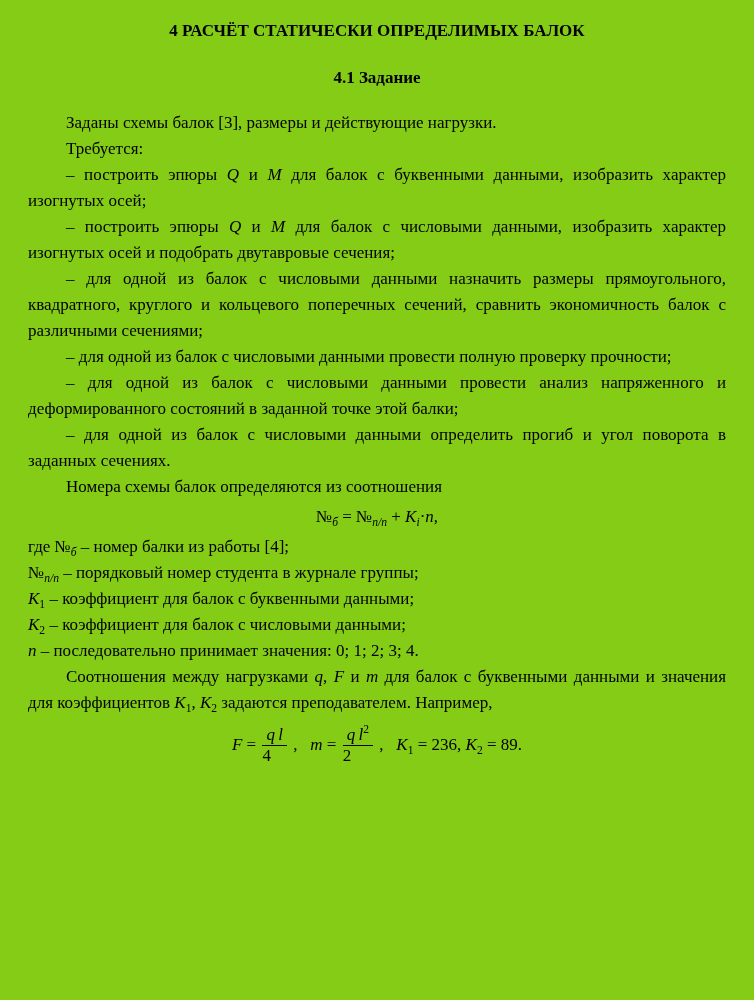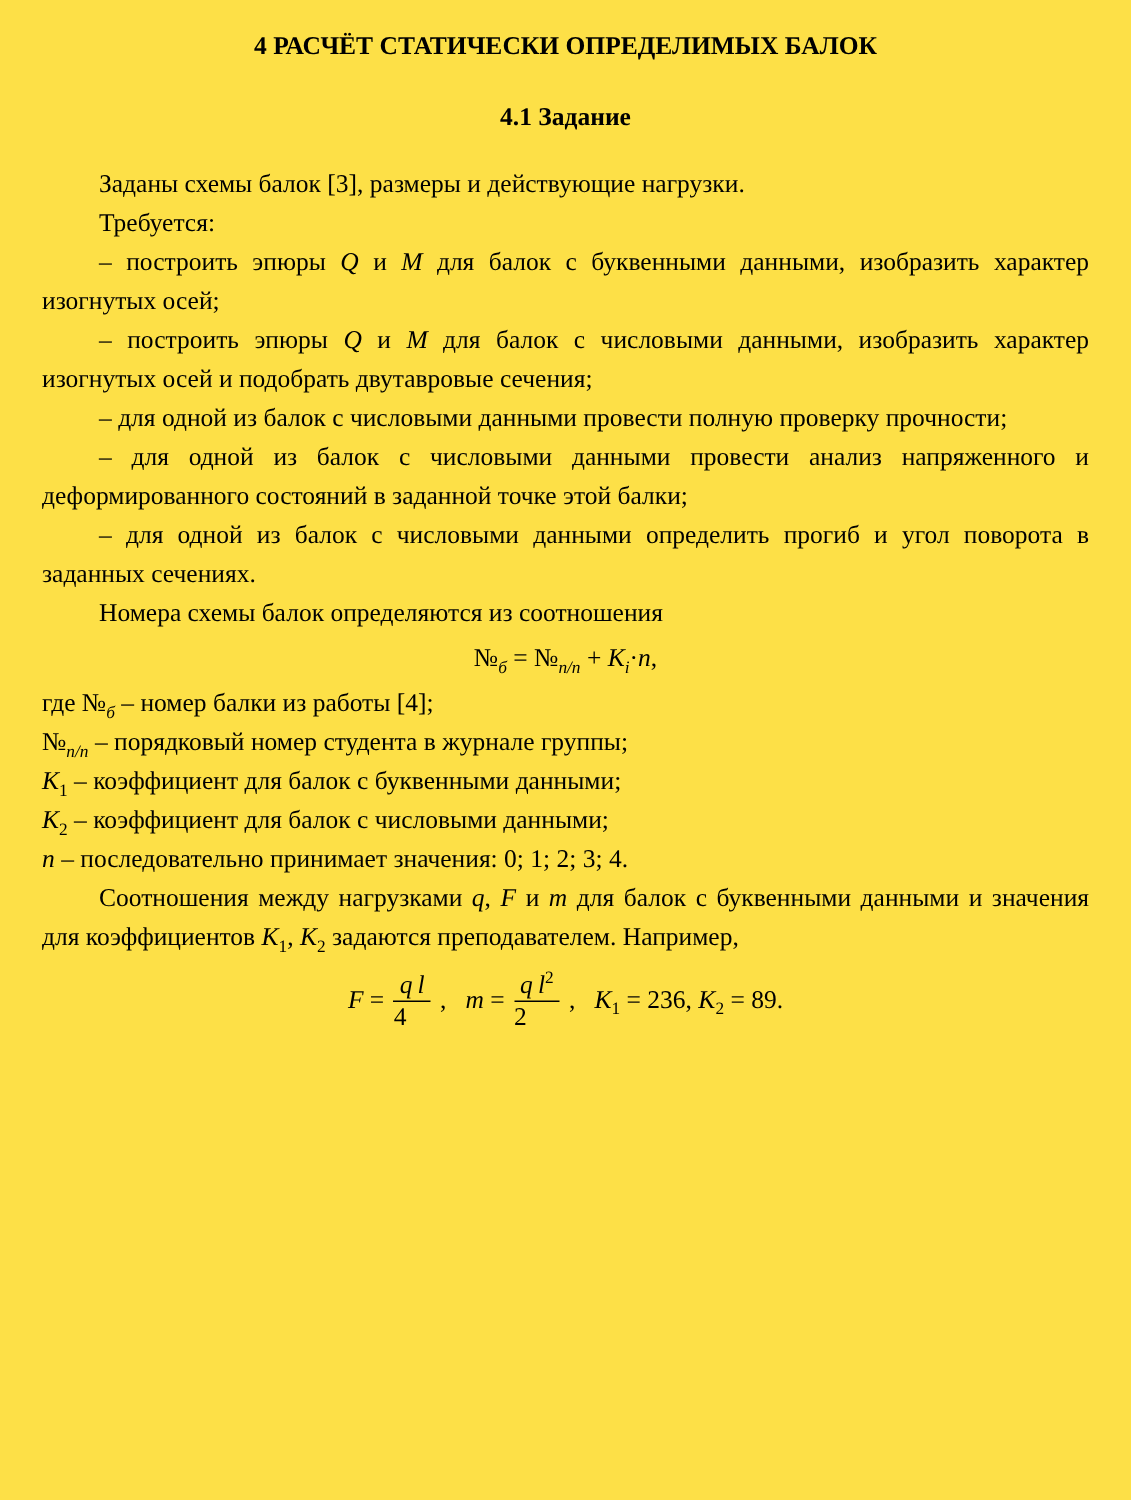--- a/index.html
+++ b/index.html
@@ -6,21 +6,21 @@
   html, body { margin: 0; padding: 0; background: #ffffff; }
   .page {
     width: 754px;
     height: 1000px;
     padding: 12px 28px 0 28px;
     font-family: "Liberation Serif", "DejaVu Serif", serif;
     font-size: 17px;
     line-height: 26px;
     color: #000000;
     overflow: hidden;
-    background: #fde047;
+    background: #84cc16;
   }
   .h1 {
     font-weight: bold;
     text-align: center;
     margin: 6px 0 0 0;
   }
   .h2 {
     font-weight: bold;
     text-align: center;
     margin: 21px 0 19px 0;
@@ -48,20 +48,21 @@
 
   <div class="h1">4 РАСЧЁТ СТАТИЧЕСКИ ОПРЕДЕЛИМЫХ БАЛОК</div>
 
   <div class="h2">4.1 Задание</div>
 
   <p class="jp ind"><span>Заданы схемы балок [3], размеры и действующие нагрузки.</span></p>
   <p class="jp ind"><span>Требуется:</span></p>
 
   <p class="jp ind"><span>– построить эпюры </span><span class="it">Q</span><span> и </span><span class="it">M</span><span> для балок с буквенными данными, изобразить характер изогнутых осей;</span></p>
   <p class="jp ind"><span>– построить эпюры </span><span class="it">Q</span><span> и </span><span class="it">M</span><span> для балок с числовыми данными, изобразить характер изогнутых осей и подобрать двутавровые сечения;</span></p>
+  <p class="jp ind"><span>– для одной из балок с числовыми данными назначить размеры прямоугольного, квадратного, круглого и кольцевого поперечных сечений, сравнить экономичность балок с различными сечениями;</span></p>
   <p class="jp ind"><span>– для одной из балок с числовыми данными провести полную проверку прочности;</span></p>
   <p class="jp ind"><span>– для одной из балок с числовыми данными провести анализ напряженного и деформированного состояний в заданной точке этой балки;</span></p>
   <p class="jp ind"><span>– для одной из балок с числовыми данными определить прогиб и угол поворота в заданных сечениях.</span></p>
 
 
   <p class="jp ind"><span>Номера схемы балок определяются из соотношения</span></p>
 
   <div class="formula"><span>№</span><sub class="it">б</sub><span> = №</span><sub class="it">п/п</sub><span> + </span><span class="it">K</span><sub class="it">i</sub><span>·</span><span class="it">n</span><span>,</span></div>
 
   <p class="jp"><span>где №</span><sub class="it">б</sub><span> – номер балки из работы [4];</span></p>

